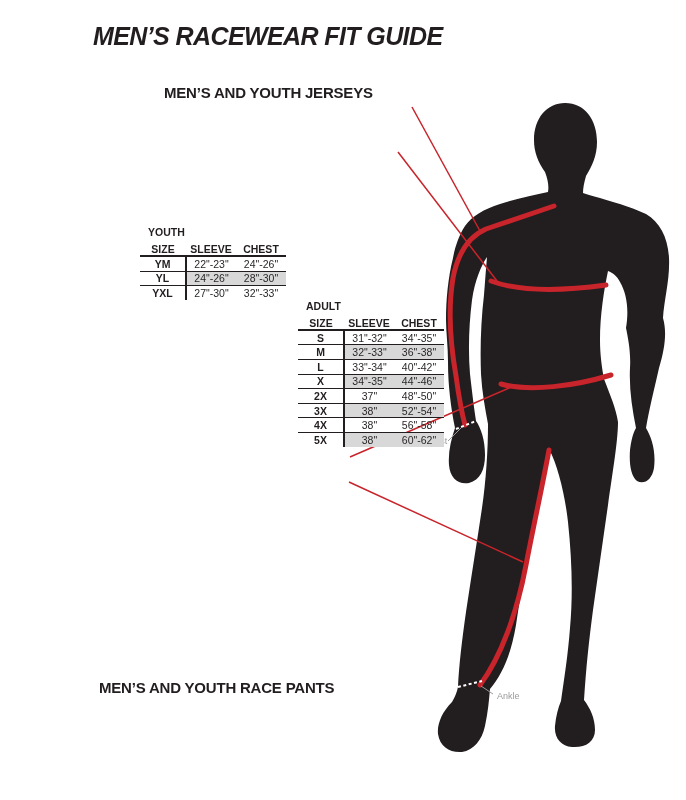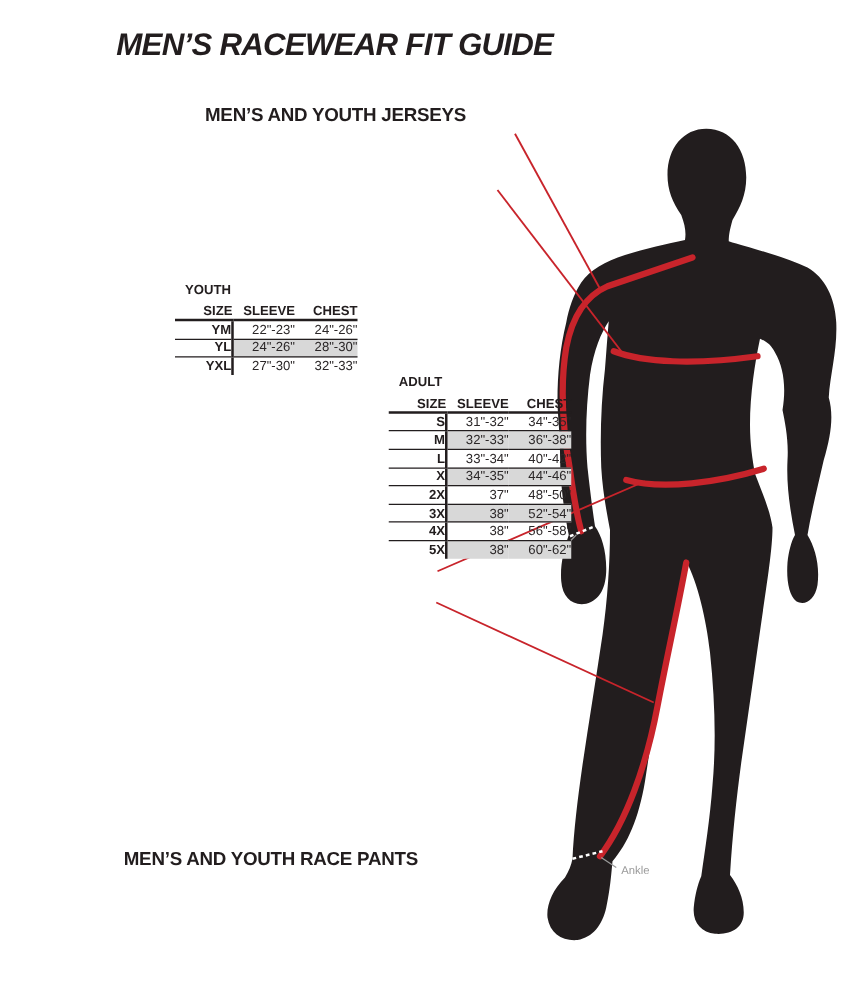--- a/index.html
+++ b/index.html
@@ -4,21 +4,21 @@
 <style>
   html,body{margin:0;padding:0;background:#fff;}
   .canvas{position:relative;width:686px;height:800px;background:#fff;overflow:hidden;
           font-family:"Liberation Sans",sans-serif;color:var(--c-ink,#221d1e);}
   .abs{position:absolute;}
   .title{font-size:25px;font-weight:800;font-style:italic;letter-spacing:-0.6px;white-space:nowrap;}
   .h2{font-size:15px;font-weight:800;letter-spacing:-0.2px;white-space:nowrap;}
   .para{font-size:12.5px;line-height:1.28;color:#2b2728;white-space:pre-line;}
   .red-label{color:var(--c-red,#c8242b);font-weight:800;}
   .fit-table{border-collapse:collapse;table-layout:fixed;}
-  .fit-table th,.fit-table td{padding:0;text-align:right;font-size:10.5px;color:#2b2728;
+  .fit-table th,.fit-table td{padding:0;text-align:center;font-size:10.5px;color:#2b2728;
           white-space:nowrap;overflow:visible;}
   .fit-table thead th{font-weight:800;color:var(--c-ink,#221d1e);vertical-align:bottom;}
   .fit-table thead tr.hrule th{border-bottom:2.5px solid var(--c-ink,#221d1e);}
   .fit-table tbody td:first-child{border-right:2px solid var(--c-ink,#221d1e);
           font-weight:800;color:var(--c-ink,#221d1e);}
   .fit-table tbody tr:not(:last-child) td{border-bottom:1.2px solid var(--c-ink,#221d1e);}
   .fit-table tbody tr:nth-child(even) td:not(:first-child){background:var(--c-shade,#d8d8d8);}
   .jersey tbody td{height:13.6px;}
   .jersey thead th{height:15px;}
   .group-label{font-size:10.5px;font-weight:700;padding-left:8px;margin-bottom:2px;}
@@ -148,21 +148,21 @@
           </tr>
         <tr>
             <td>YXL</td>
             <td>27"-30"</td>
             <td>32"-33"</td>
           </tr>
       </tbody>
     </table>
   </div>
 
-  <div class="abs content" style="left:311px;top:180px;width:146px;">
+  <div class="abs content" style="left:298px;top:180px;width:146px;">
     <div class="group-label">ADULT</div>
     <table class="fit-table jersey">
       <colgroup>
           <col style="width:46px">
           <col style="width:50px">
           <col style="width:50px">
         </colgroup>
       <thead>
         <tr class="hrule">
           <th>SIZE</th>

